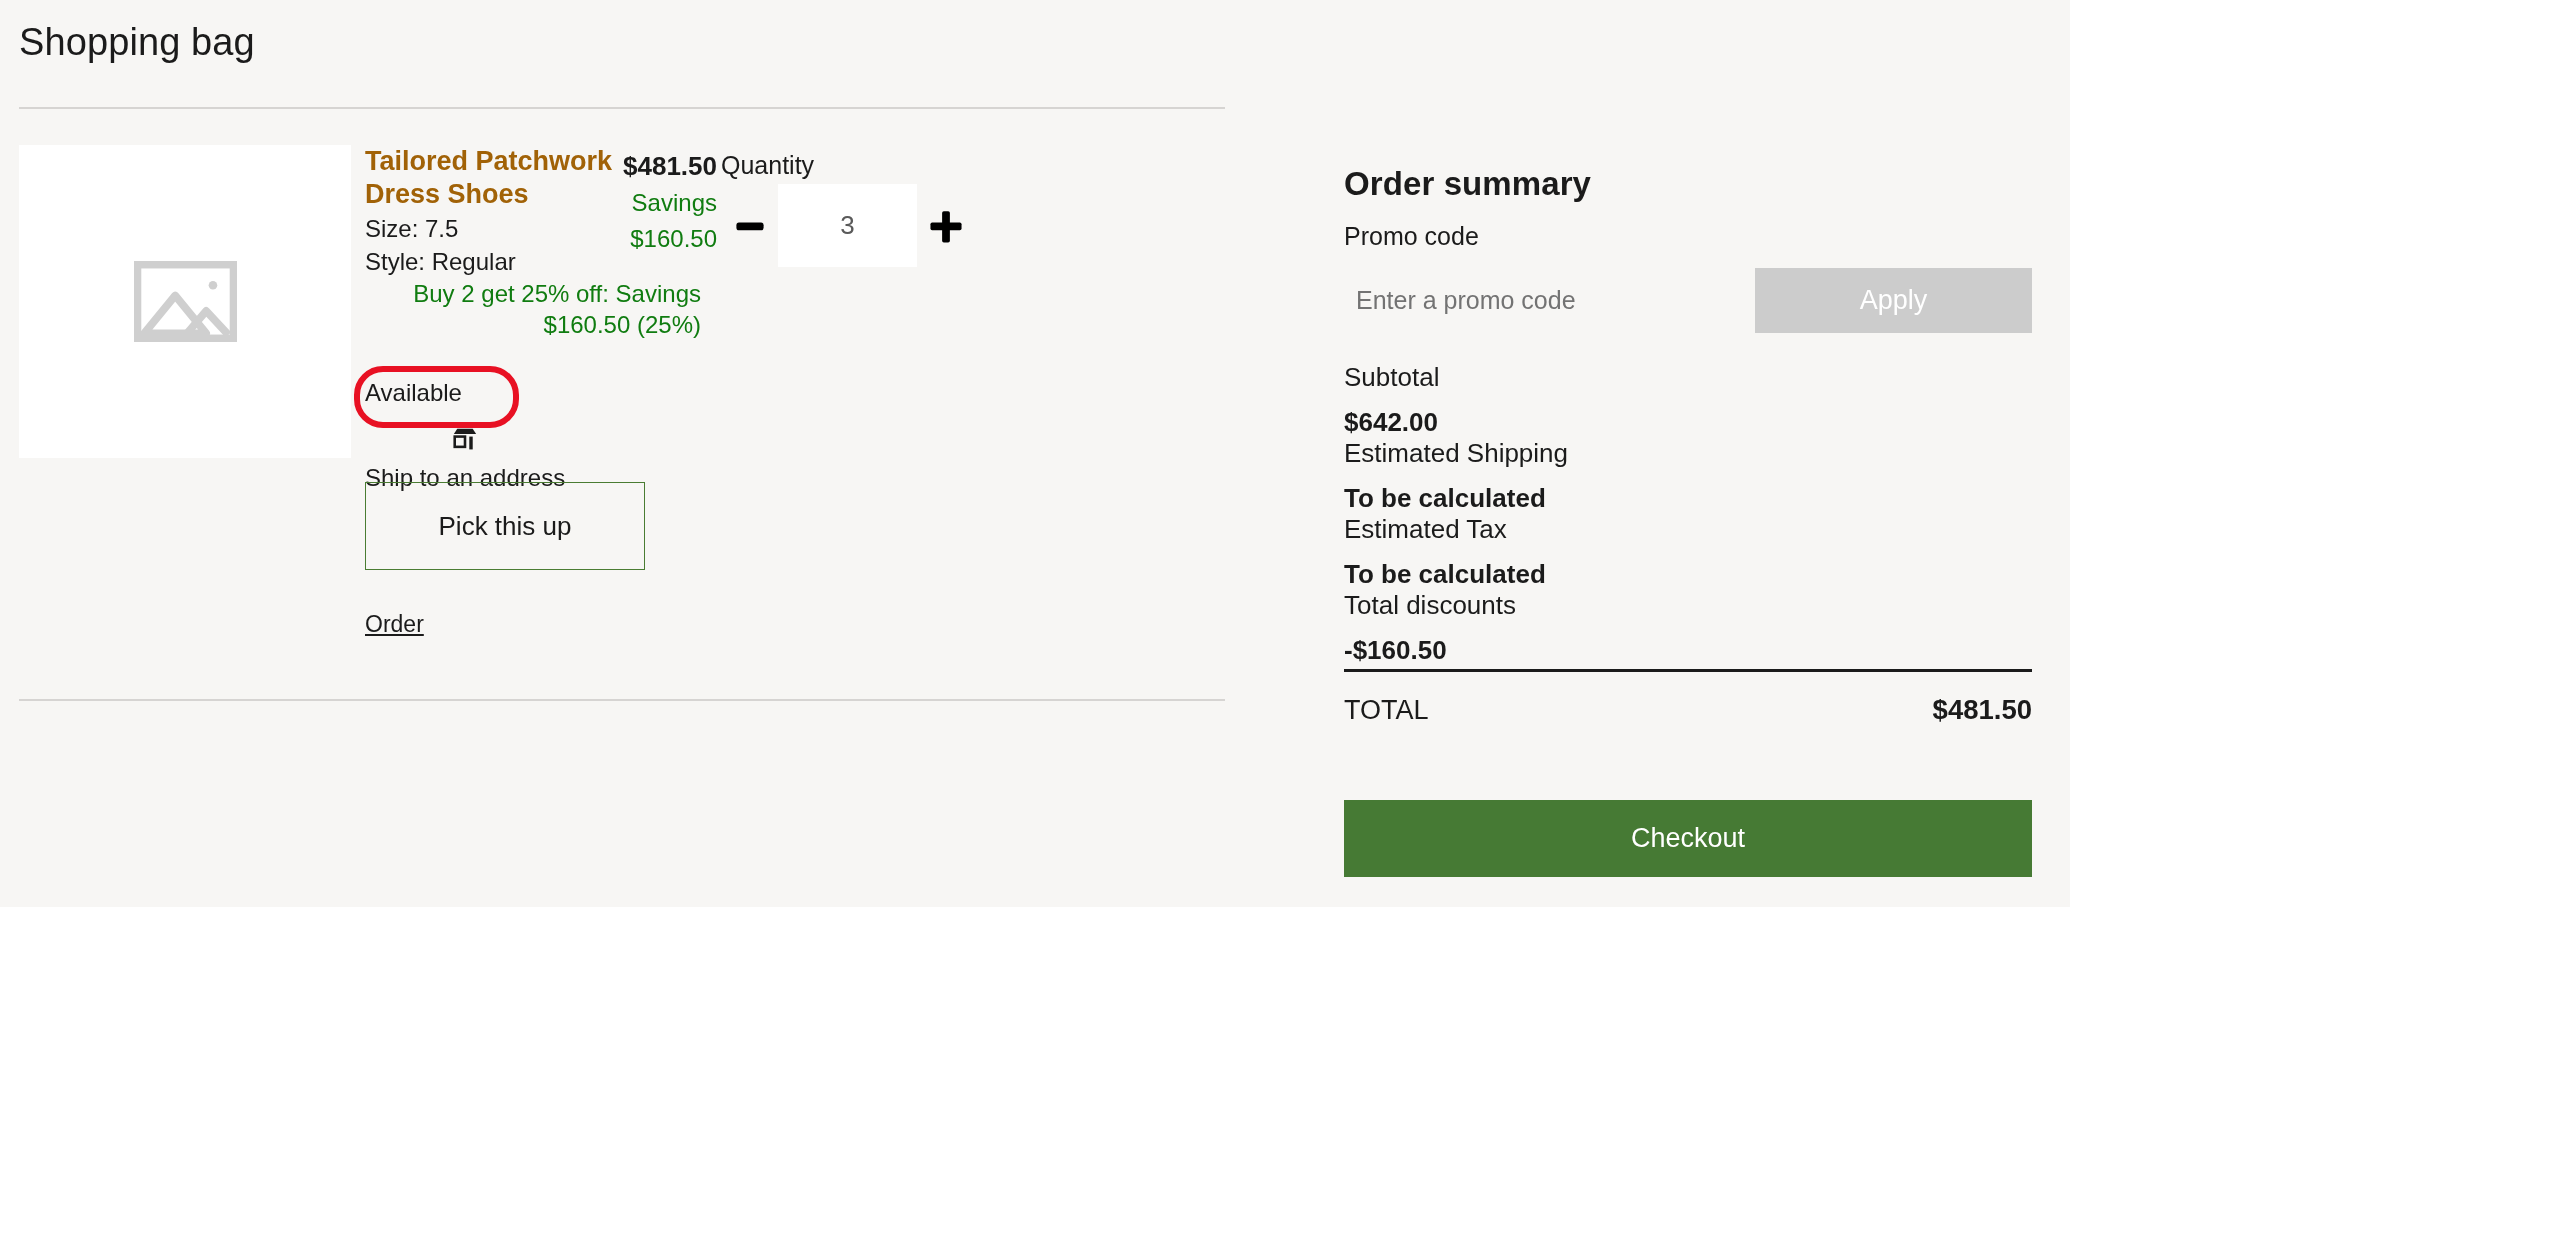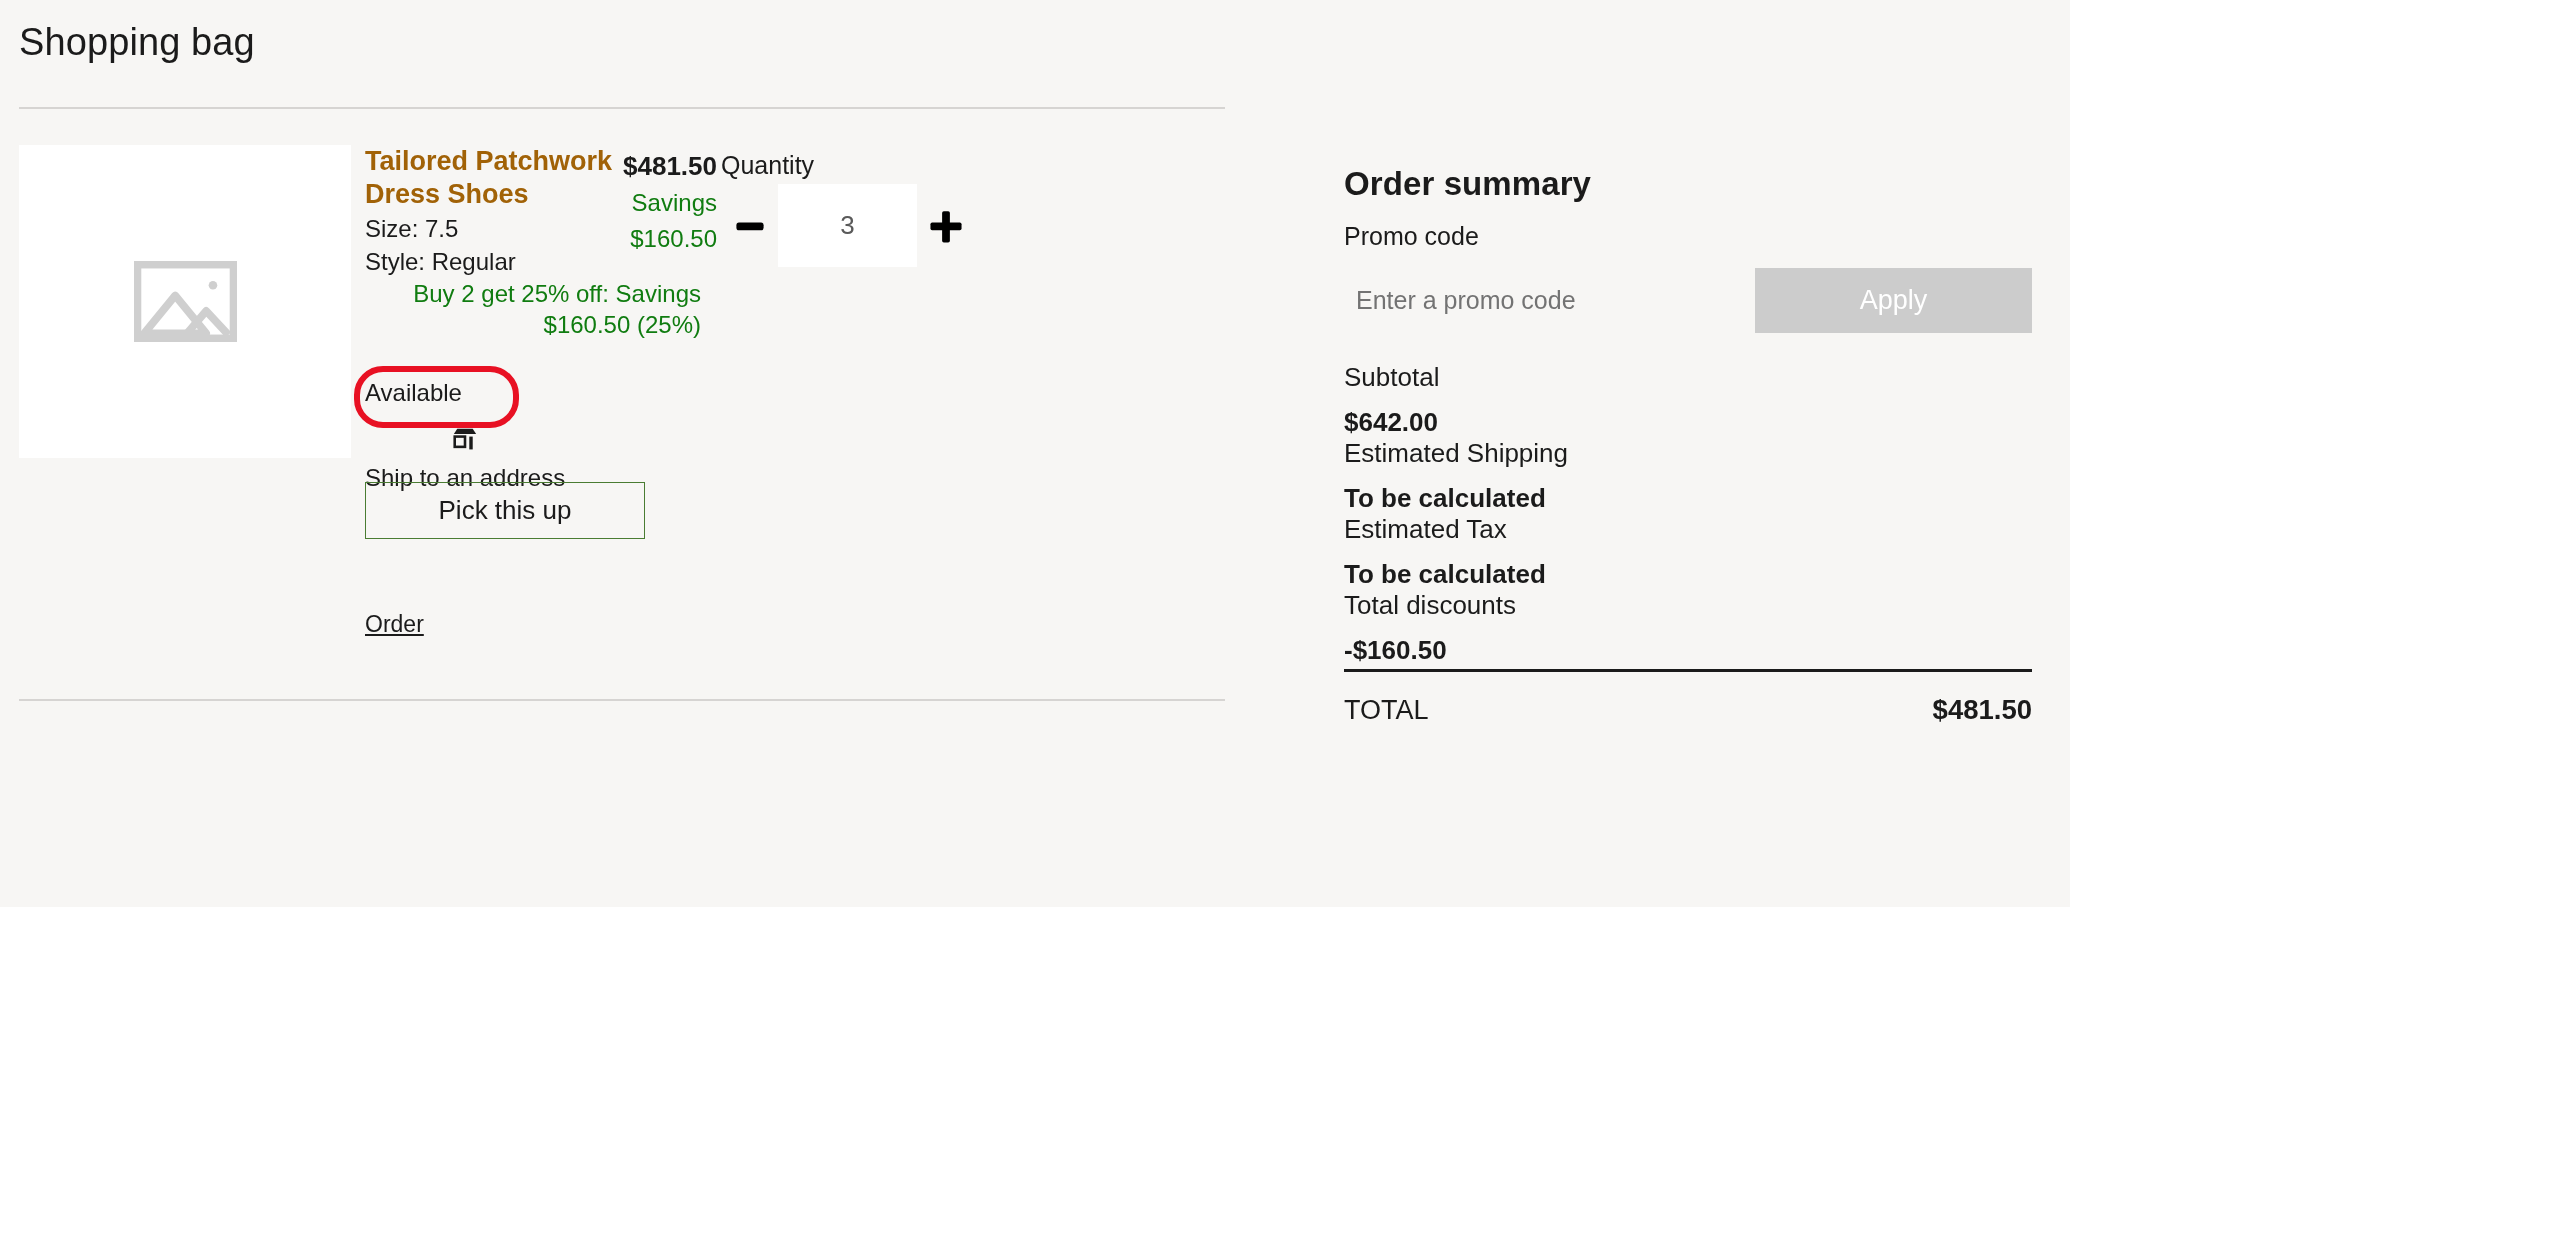--- a/index.html
+++ b/index.html
@@ -105,21 +105,21 @@
     font-size: 24px;
     color: #1b1b1b;
   }
   .store-icon svg { display: block; }
 
   .pickup-button {
     position: absolute;
     left: 365px;
     top: 482px;
     width: 280px;
-    height: 57px;
+    height: 88px;
     border: 1.7px solid #4a7c32;
     background: transparent;
     font-family: "Liberation Sans", sans-serif;
     font-size: 26px;
     color: #1b1b1b;
     cursor: pointer;
     padding: 0;
   }
 
   .remove-link {
@@ -419,15 +419,16 @@
     </div>
 
     <div class="summary-rule"></div>
 
     <div class="total-row">
       <span class="label">TOTAL</span>
       <span class="value">$481.50</span>
     </div>
   </div>
 
+  <button class="checkout-button">Checkout</button>
 
 </div>
 
 
 </body></html>

